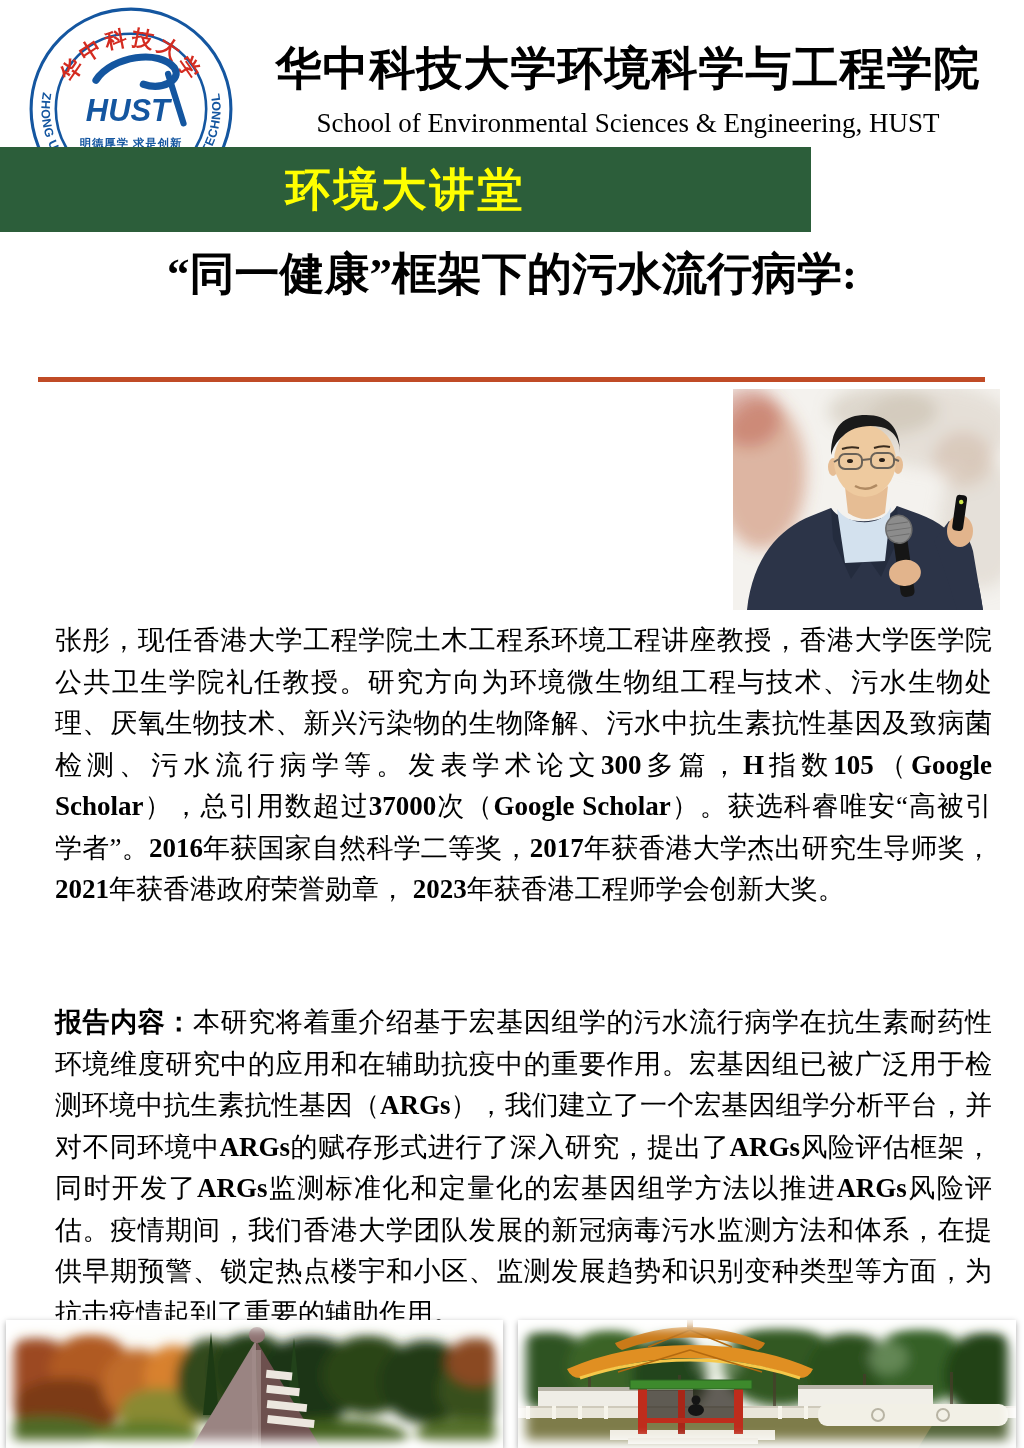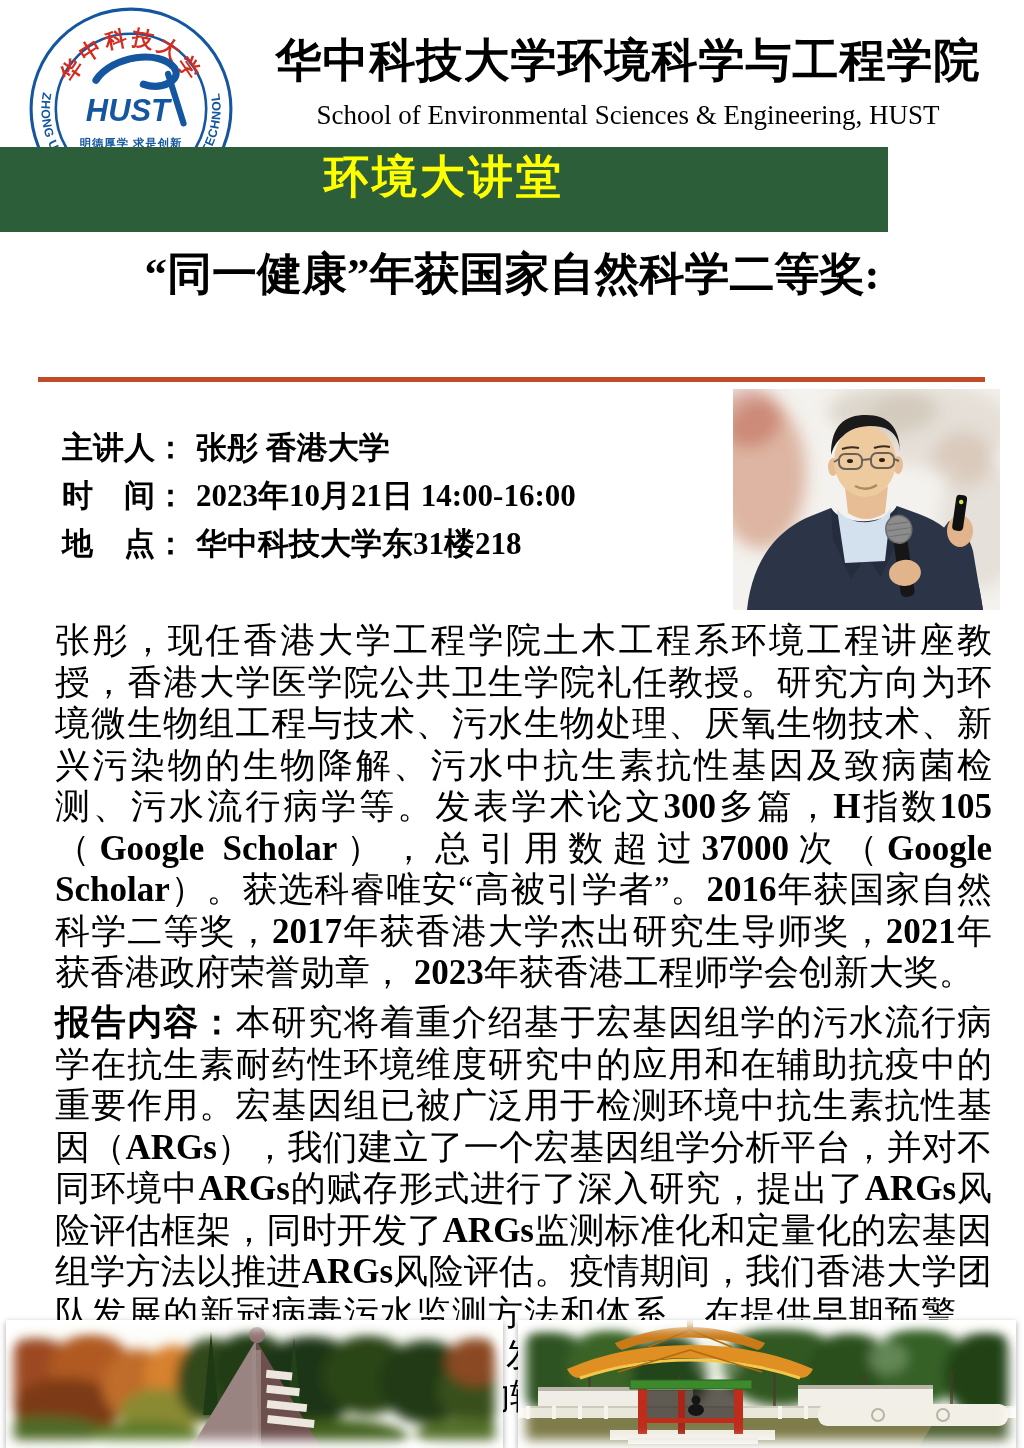--- a/index.html
+++ b/index.html
@@ -4,30 +4,30 @@
 <style>
   html,body{margin:0;padding:0;background:#888;}
   .poster{
     position:relative;width:1024px;height:1448px;margin:0 auto;
     background:#ffffff;overflow:hidden;
     font-family:"Liberation Serif","DejaVu Serif",serif;color:#000;
   }
   
   .header{position:absolute;left:0;top:0;width:1024px;height:147px;overflow:hidden;background:#fff;}
   .logo{position:absolute;left:28px;top:6px;width:206px;height:206px;}
-  .header-text{position:absolute;left:242px;top:8px;width:772px;height:187px;text-align:center;}
+  .header-text{position:absolute;left:242px;top:16px;width:772px;height:187px;text-align:center;}
   .school-cn{
     margin-top:26px;font-family:"Liberation Sans","DejaVu Sans",sans-serif;
     font-weight:bold;font-size:46px;line-height:52px;letter-spacing:1px;white-space:nowrap;
   }
   .school-en{font-size:27px;line-height:34px;margin-top:12px;white-space:nowrap;}
   
   .banner{
-    position:absolute;left:0;top:147px;width:888px;height:85px;background:#2C5E3A;
-    display:flex;align-items:flex-start;justify-content:center;
+    position:absolute;left:0;top:147px;width:811px;height:85px;background:#2C5E3A;
+    display:flex;align-items:center;justify-content:center;
   }
   .banner-title{
     font-family:"Liberation Sans","DejaVu Sans",sans-serif;font-weight:bold;
     font-size:45px;color:#FFFF00;letter-spacing:3px;
   }
   
   .lecture-title{
     position:absolute;left:0;top:243px;width:1024px;text-align:center;
     font-weight:bold;font-size:45px;line-height:62px;
   }
@@ -36,21 +36,21 @@
   
   .info-rows{position:absolute;left:62px;top:424px;width:660px;}
   .info-row{font-weight:bold;font-size:31px;line-height:48px;white-space:nowrap;}
   .info-row .label{display:inline-block;margin-right:10px;}
   
   .speaker-photo{position:absolute;left:733px;top:389px;width:267px;height:221px;overflow:hidden;}
   .speaker-photo svg{display:block;}
   
   .para{
     position:absolute;left:55px;width:937px;margin:0;
-    font-size:35px;line-height:41.5px;text-align:justify;
+    font-size:27px;line-height:41.5px;text-align:justify;
   }
   .bio{top:620px;}
   .abstract{top:1002px;}
   .seg-bold{font-weight:bold;}
   
   .campus-photo{position:absolute;top:1320px;height:128px;overflow:hidden;box-shadow:0 2px 6px rgba(0,0,0,0.35);}
   .campus-photo.left{left:6px;width:497px;}
   .campus-photo.right{left:518px;width:498px;}
   .campus-photo .feather{
     position:absolute;left:0;top:0;right:0;bottom:0;pointer-events:none;
@@ -93,35 +93,24 @@
       <div class="school-cn">华中科技大学环境科学与工程学院</div>
       <div class="school-en">School of Environmental Sciences &amp; Engineering, HUST</div>
     </div>
   </div>
 
   <div class="banner">
     <span class="banner-title">环境大讲堂</span>
   </div>
 
   <div class="lecture-title">
-    <div class="l1">“同一健康”年获国家自然科学二等奖:</div>
+    <div class="l1">“同一健康”框架下的污水流行病学:</div>
   </div>
   <div class="divider"></div>
 
-  <div class="info-rows">
-    <div class="info-row">
-      <span class="label">主讲人：</span><span class="value">张彤 香港大学</span>
-    </div>
-    <div class="info-row">
-      <span class="label">时　间：</span><span class="value">2023年10月21日  14:00-16:00</span>
-    </div>
-    <div class="info-row">
-      <span class="label">地　点：</span><span class="value">华中科技大学东31楼218</span>
-    </div>
-  </div>
 
   <div class="speaker-photo">
     <svg width="267" height="221" viewBox="0 0 267 221">
       <defs>
         <filter id="blur8" x="-40%" y="-40%" width="180%" height="180%">
             <feGaussianBlur stdDeviation="8"></feGaussianBlur>
           </filter>
       </defs>
       <rect width="267" height="221" fill="#f4f2ee"></rect>
       <g filter="url(#blur8)">

